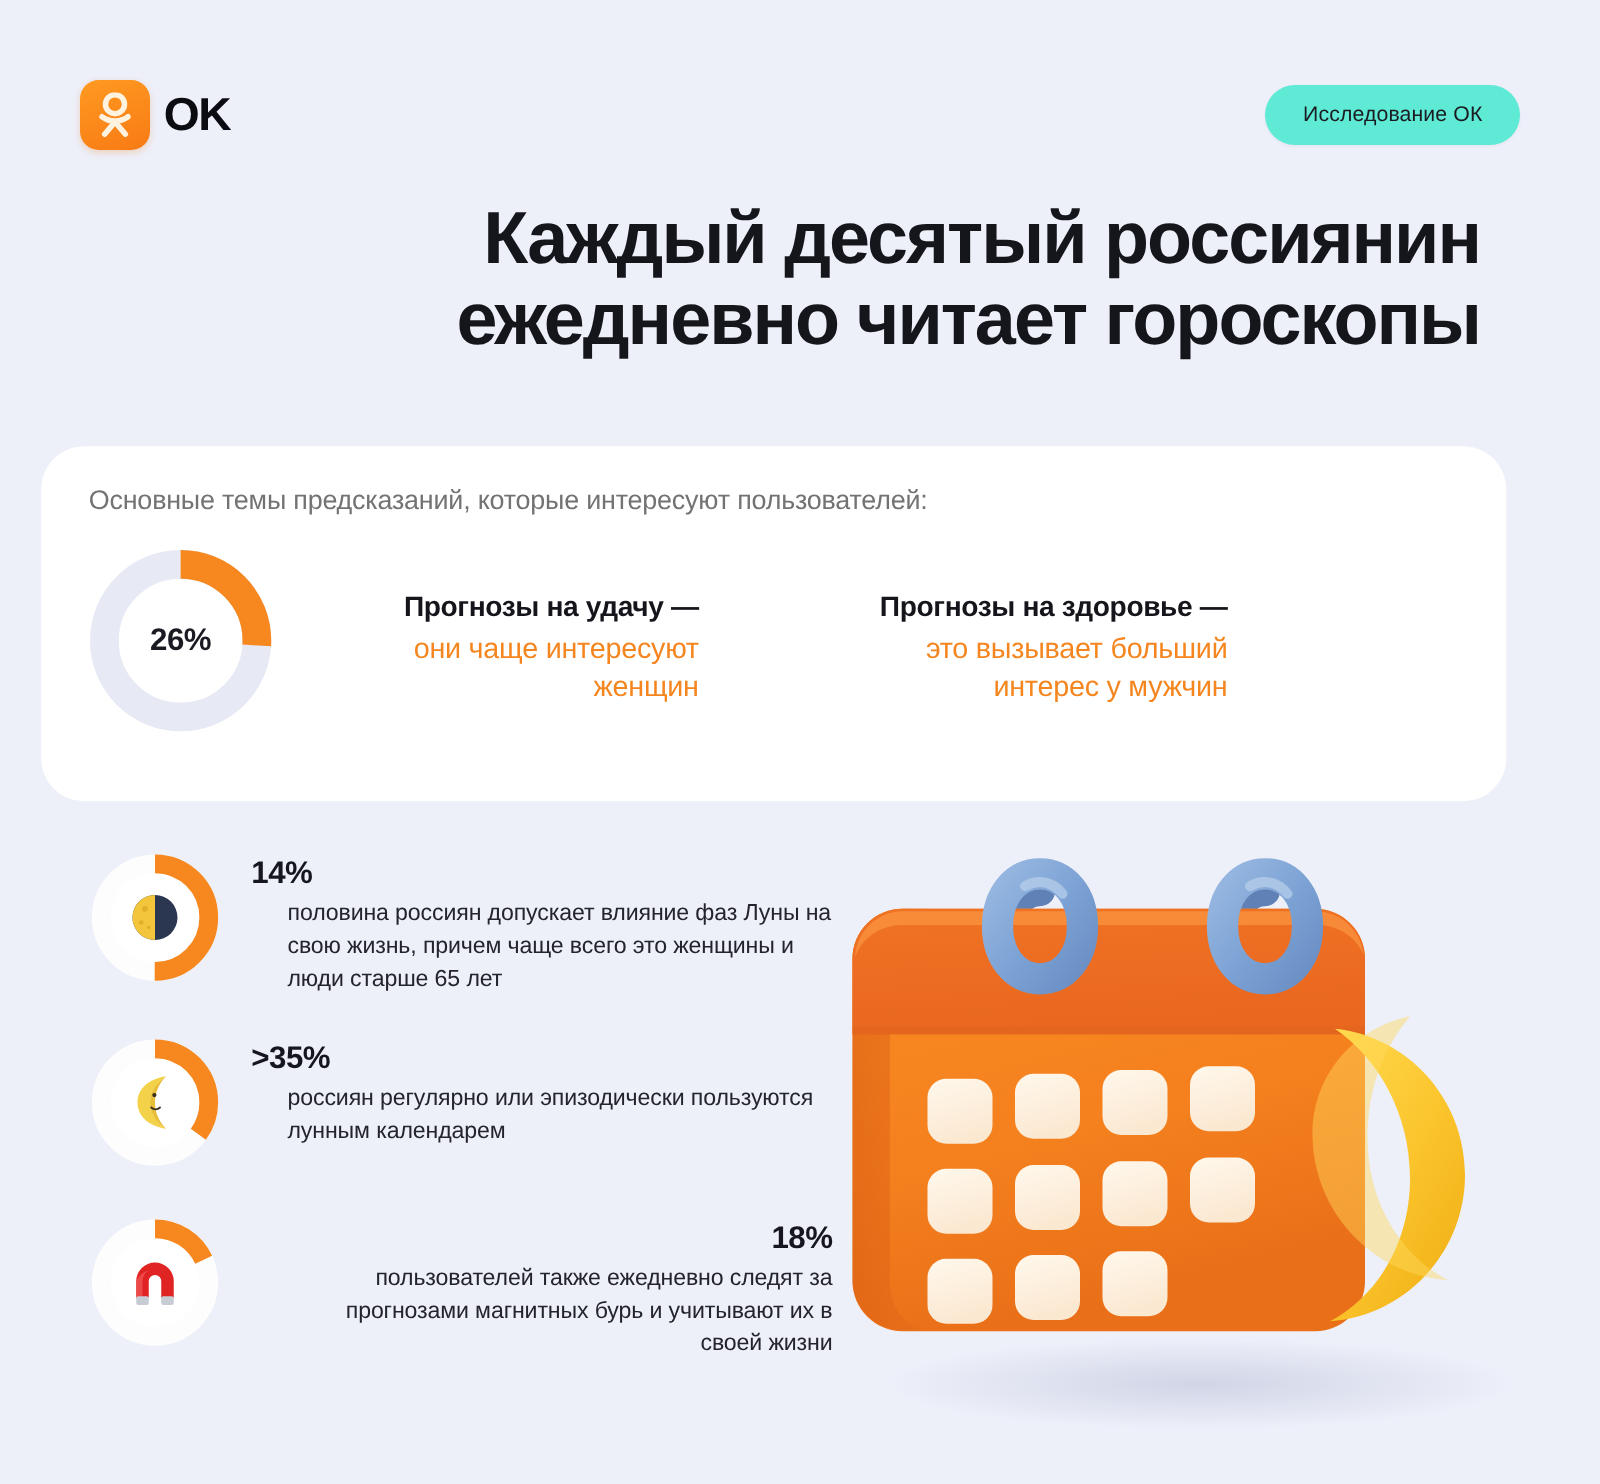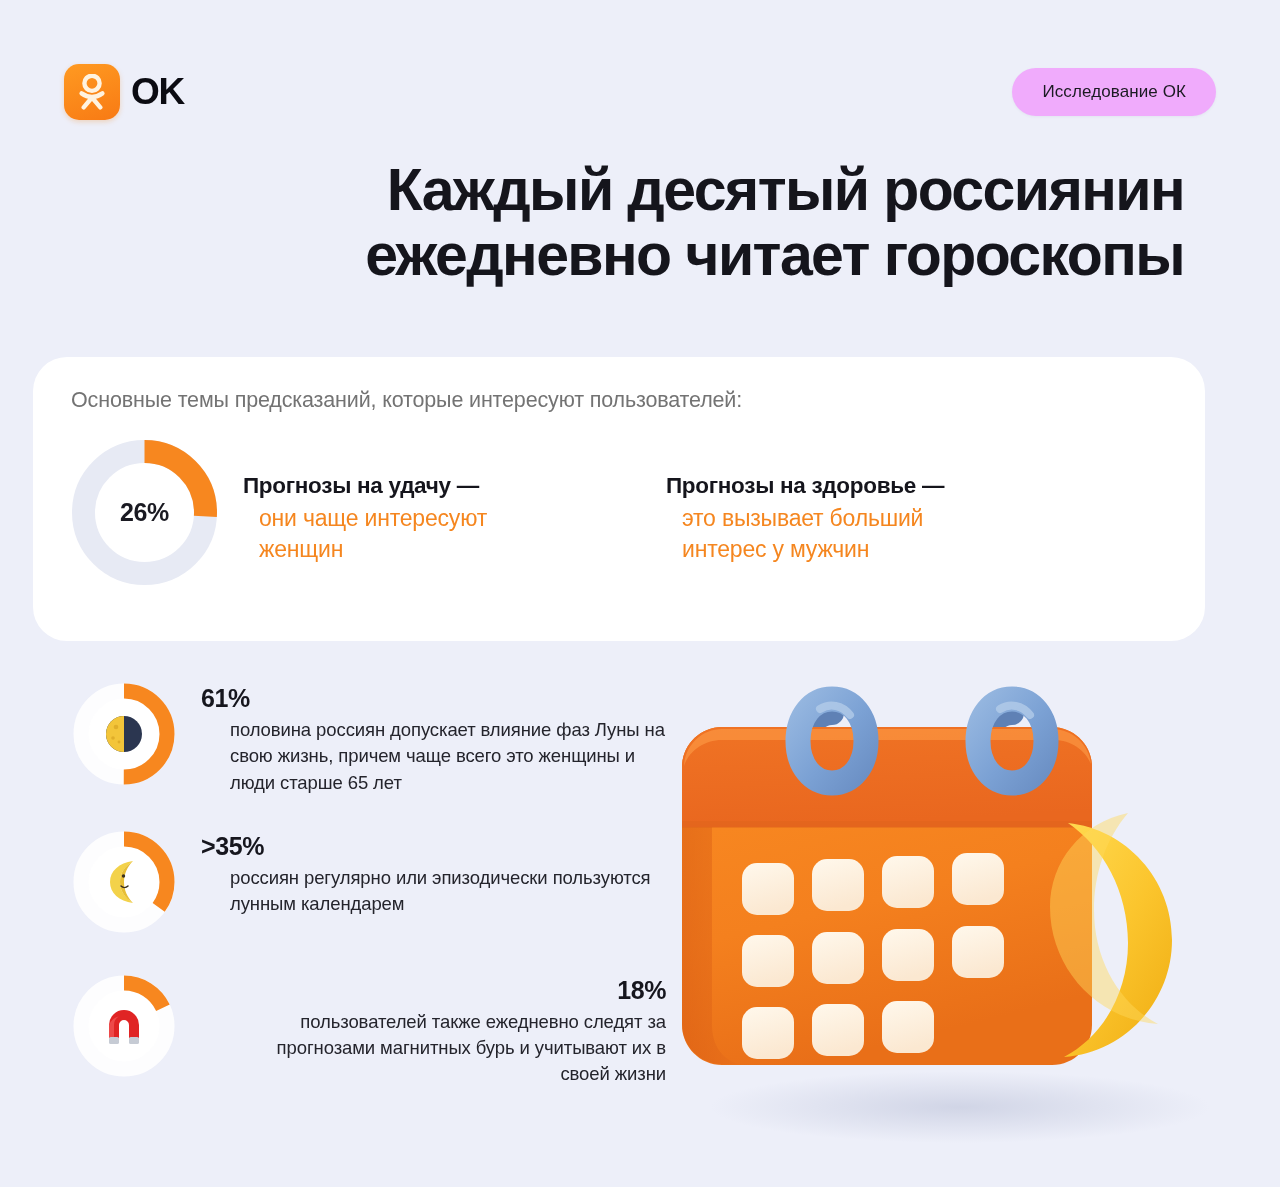--- a/index.html
+++ b/index.html
@@ -21,21 +21,21 @@
     width:56px; height:56px; border-radius:15px;
     background:linear-gradient(160deg,#FF9A21 0%,#F87A14 100%);
     display:flex; align-items:center; justify-content:center;
     box-shadow:0 2px 5px rgba(240,130,20,.25);
   }
   .ok-word {
     font-size:37px; font-weight:700; letter-spacing:-1.2px;
     color:#0B0B12;
   }
   .badge {
-    background:#f0abfc; border-radius:30px;
+    background:#5eead4; border-radius:30px;
     padding:14px 30px; font-size:17px; color:#1B1B22;
     letter-spacing:.1px; white-space:nowrap;
     box-shadow:0 1px 3px rgba(40,50,90,.05);
   }
 
   
   .title {
     position:absolute; left:64px; top:158px; width:1120px;
     font-size:59px; line-height:1.10; font-weight:700;
     letter-spacing:-1.6px; color:#15151C;text-align:right;
@@ -60,21 +60,21 @@
   .donut-item { display:flex; align-items:flex-start; gap:25px; flex:1; }
   .donut {
     position:relative; width:147px; height:147px; flex:0 0 147px;
   }
   .donut svg { display:block; }
   .donut .pct {
     position:absolute; inset:0;
     display:flex; align-items:center; justify-content:center;
     font-size:25px; font-weight:600; color:#1A1A22; letter-spacing:-.4px;
   }
-  .donut-text { padding-top:32px; }
+  .donut-text { padding-top:32px;text-align:right; }
   .donut-text .head {
     font-size:22.5px; font-weight:700; color:#15151C;
     letter-spacing:-.3px; line-height:1.32; white-space:nowrap;
   }
   .donut-text .sub {
     font-size:23px; color:#F5861F; line-height:1.38;
     letter-spacing:-.2px; margin-top:2px; max-width:300px;margin-left:16px;
   }
 
   
@@ -174,21 +174,21 @@
           <svg class="em-moonhalf" width="46" height="46" viewBox="0 0 46 46">
             <circle cx="23" cy="23" r="18" fill="#2B3650"></circle>
             <path d="M23 5a18 18 0 0 0 0 36z" fill="#F3C53A"></path>
             <circle cx="15" cy="16" r="2.3" fill="#E0AE2A"></circle>
             <circle cx="12" cy="27" r="1.8" fill="#E0AE2A"></circle>
             <circle cx="18" cy="31" r="1.4" fill="#E0AE2A"></circle>
           </svg>
         </div>
       </div>
       <div class="li-text">
-        <div class="li-num">61%</div>
+        <div class="li-num">14%</div>
         <div class="li-desc">половина россиян допускает влияние фаз Луны на свою жизнь, причем чаще всего это женщины и люди старше 65 лет</div>
       </div>
     </div>
 
     <div class="list-item">
       <div class="ring-wrap">
         <svg width="116" height="116" viewBox="0 0 116 116">
           <circle cx="58" cy="58" r="50" fill="#FFFFFF"></circle>
           <circle cx="58" cy="58" r="43" fill="none" stroke="#FDFDFE" stroke-width="15"></circle>
           <circle cx="58" cy="58" r="43" fill="none" stroke="#F7871F" stroke-width="15" stroke-dasharray="94.6 175.6" transform="rotate(-90 58 58)"></circle>

